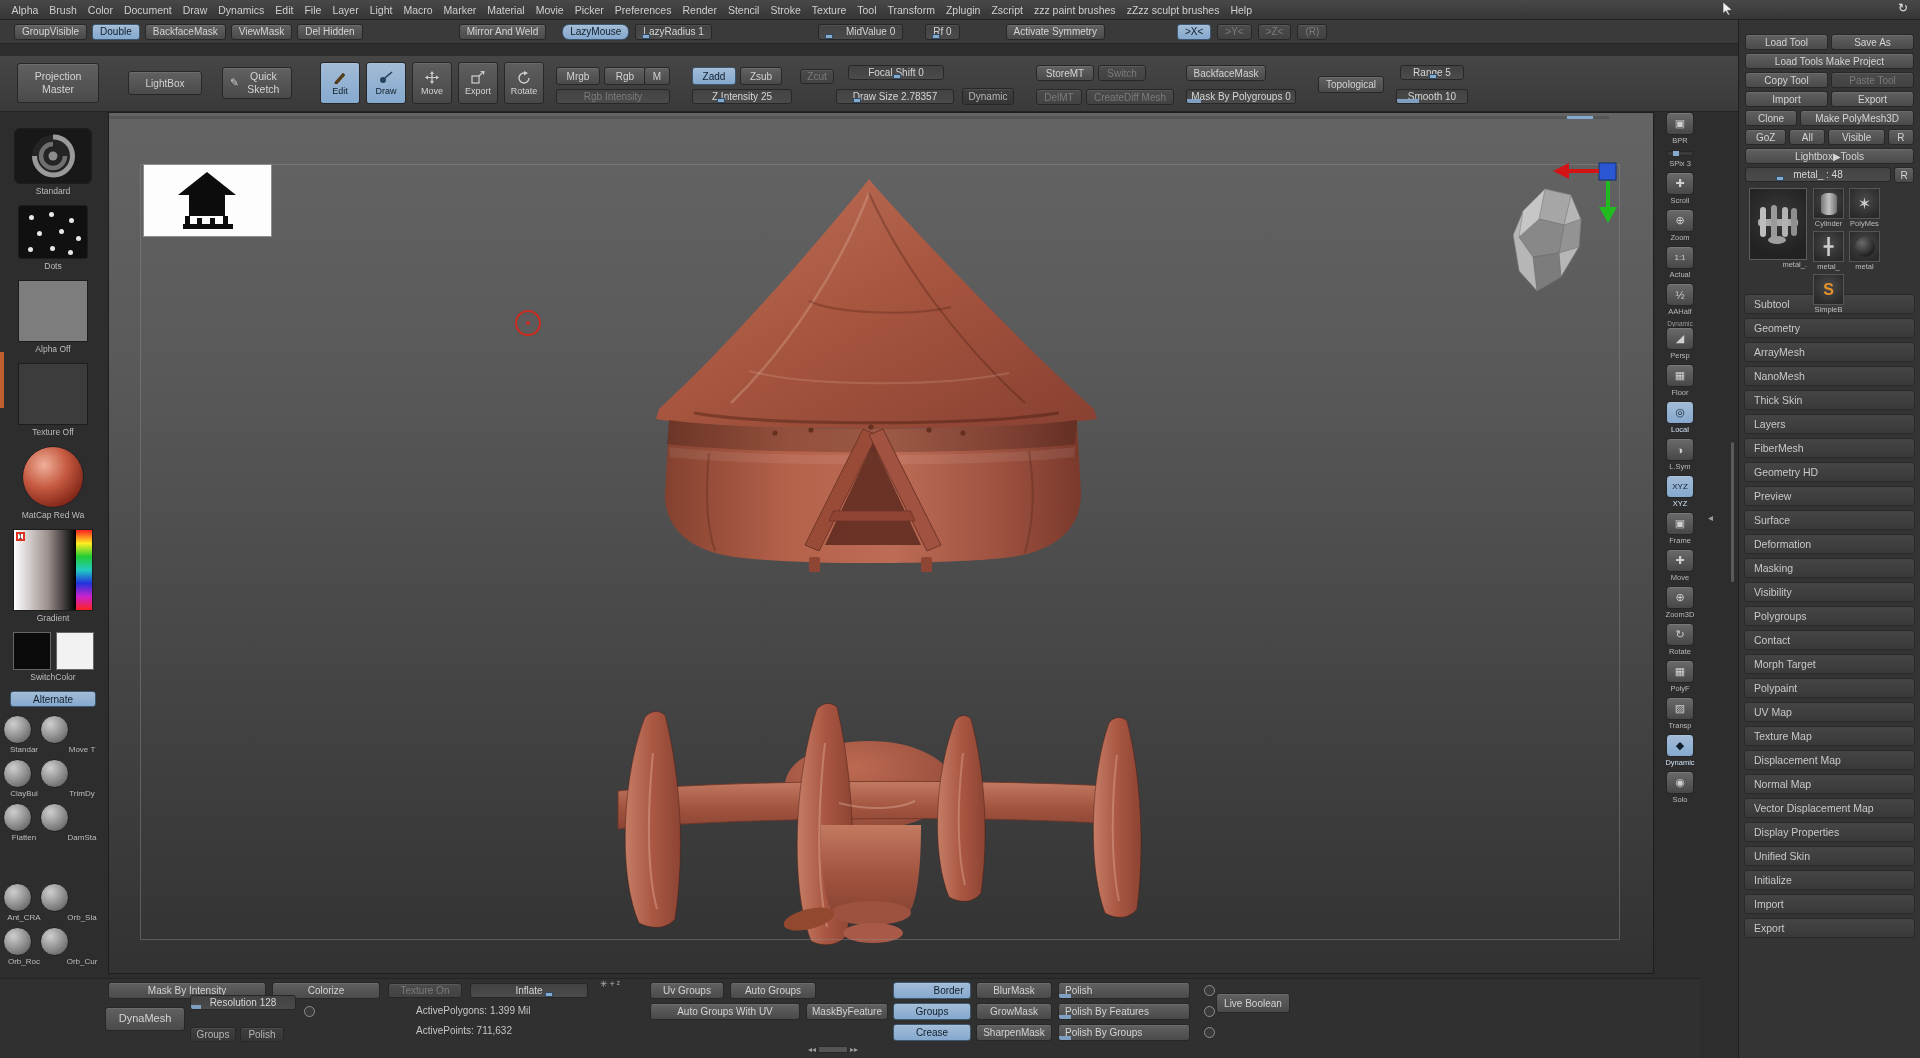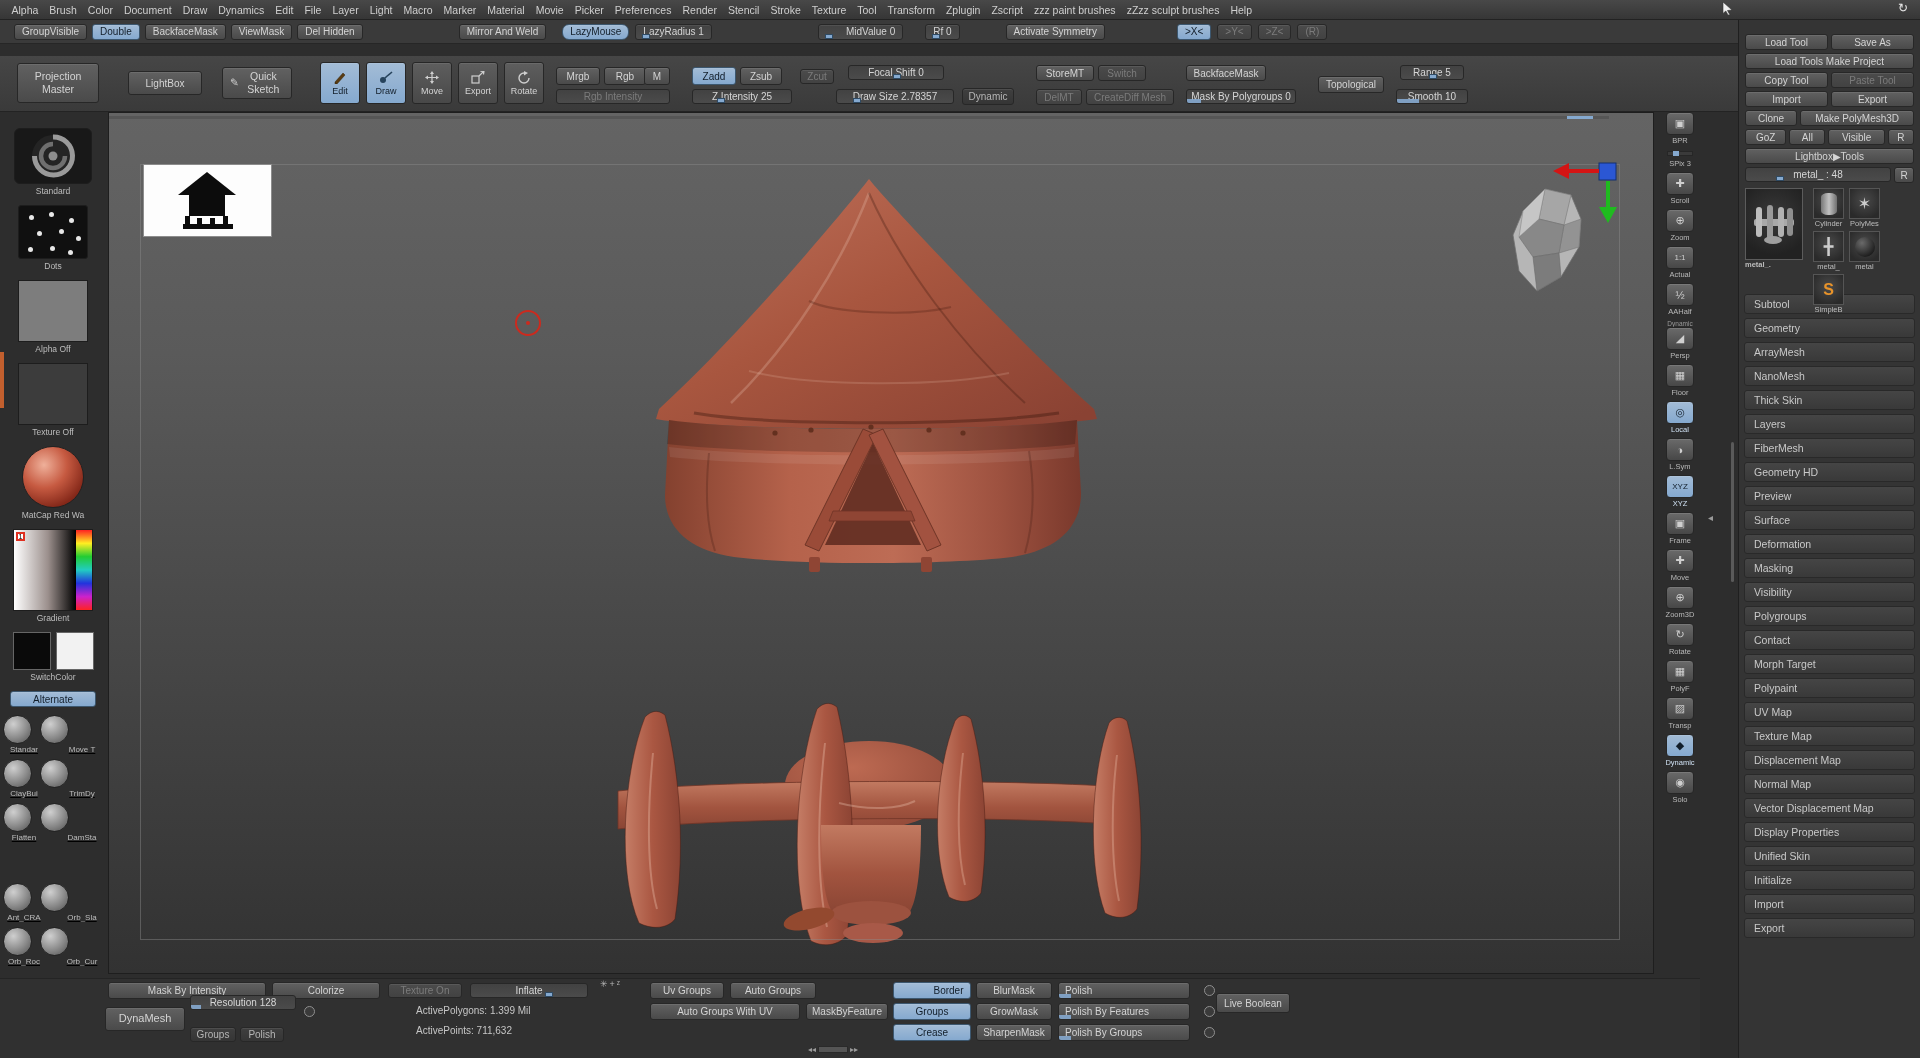--- a/index.html
+++ b/index.html
@@ -79,21 +79,21 @@
 
   .panel-gap { position:absolute; left:1700px; top:112px; width:38px; height:866px; }
   .gap-arrow { position:absolute; left:8px; top:400px; color:#9a9a9a; font-size:10px; }
   .gap-scroll { position:absolute; right:4px; top:330px; width:3px; height:140px; background:#5a5a5a; border-radius:2px; }
 
   
   .panel { position:absolute; left:1738px; top:20px; width:182px; height:1038px; background:#343434; border-left:1px solid #1f1f1f; padding-top:14px; }
   .prow { display:flex; gap:3px; margin:0 6px 3px; }
   .pbtn { flex:1; height:16px; font-size:10px; padding:0 2px; }
   .thumbs { display:flex; gap:5px; margin:5px 6px 6px; height:100px; }
-  .big-thumb-wrap { width:62px; display:flex; flex-direction:column; align-items:flex-start;font-weight:bold; }
+  .big-thumb-wrap { width:62px; display:flex; flex-direction:column; align-items:flex-end; }
   .big-thumb { width:58px; height:72px; background:radial-gradient(circle at 50% 40%, #3a3a3a, #222 75%); border:1px solid #5c5c5c; display:flex; align-items:center; justify-content:center; }
   .thumb-label { font-size:7.5px; color:#bdbdbd; margin-top:0; }
   .small-thumbs { flex:1; display:flex; flex-wrap:wrap; gap:3px; align-content:flex-start; }
   .sm-thumb { width:33px; display:flex; flex-direction:column; align-items:center; }
   .sm-thumb-box { width:31px; height:31px; background:radial-gradient(circle at 50% 40%, #4a4a4a, #2a2a2a 80%); border:1px solid #555; display:flex; align-items:center; justify-content:center; color:#cdcdcd; }
   .section { height:20px; margin:0 5px 4px; background:linear-gradient(#454545,#393939); border:1px solid #292929; border-radius:3px;
     color:#c9c9c9; font-size:10.5px; display:flex; align-items:center; padding-left:9px; }
 
   
   .sidebar { position:absolute; left:0; top:112px; width:106px; height:866px; display:flex; flex-direction:column; align-items:center; padding-top:16px; }
@@ -109,21 +109,21 @@
   .picker .sv { flex:1; background:linear-gradient(90deg,#ffffff,#9b8f8c 55%,#000000); }
   .picker .hue { width:16px; background:linear-gradient(#ff2222,#ffee22,#22cc33,#22ccc2,#2233dd,#cc22cc,#ff2222); }
   .picker .marker { position:absolute; left:2px; top:2px; width:9px; height:9px; border:2px solid #e03020; background:#fff; font-size:7px; color:#000; line-height:5px; text-align:center; }
   .swatches { display:flex; gap:5px; }
   .sw { width:38px; height:38px; border:1px solid #666; }
   .sw.black { background:#0a0a0a; }
   .sw.white { background:#f2f2f2; }
   .alt-btn { width:86px; height:16px; margin-bottom:6px; }
   .pair-row { display:flex; gap:8px; margin-top:2px; }
   .orb { width:29px; height:29px; border-radius:50%; background:radial-gradient(circle at 35% 30%, #cfcfcf, #8a8a8a 55%, #4e4e4e); border:1px solid #222; }
-  .pair-labels { display:flex; gap:16px; margin:1px 0 5px;text-decoration:underline; }
+  .pair-labels { display:flex; gap:16px; margin:1px 0 5px; }
   .pair-labels span { font-size:8px; color:#bdbdbd; width:42px; text-align:center; }
   .side-marker { position:absolute; left:0; top:352px; width:4px; height:56px; background:#c25f2e; }
 
   
   .bottombar { position:absolute; left:0; top:978px; width:1700px; height:80px; background:#303030; border-top:1px solid #242424; }
   .bottombar .btn, .bottombar .sld, .bottombar .stat, .bottombar .radio { position:absolute; }
   .stat { color:#c6c6c6; font-size:10px; white-space:nowrap; }
   .radio { width:11px; height:11px; border:1px solid #8f8f8f; border-radius:50%; background:#3a3a3a; }
   .mini-scroll { position:absolute; left:808px; top:66px; width:74px; height:9px; display:flex; align-items:center; gap:2px; color:#9c9c9c; font-size:8px; }
   .mini-scroll .bar { width:30px; height:7px; background:#555; border:1px solid #2a2a2a; }

